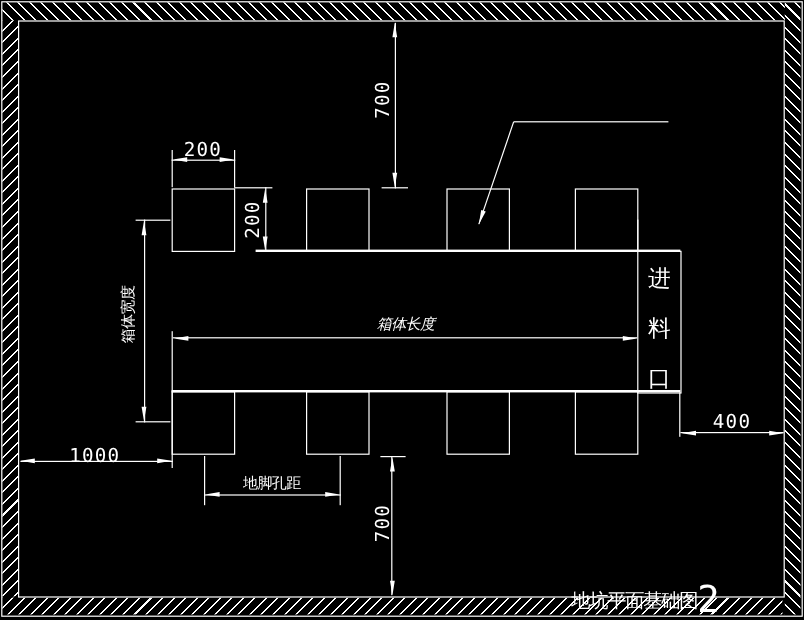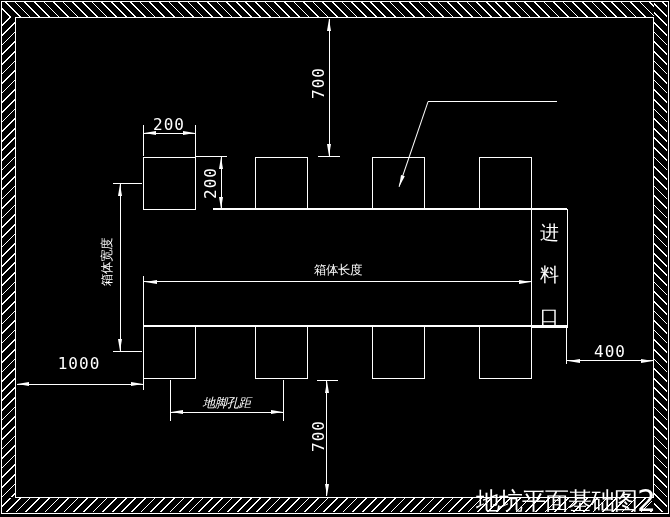--- a/index.html
+++ b/index.html
@@ -71,29 +71,29 @@
   .a600-l{left:568px;top:358.5px;} .a600-r{left:640.5px;top:358.5px;}
   .aleader{left:396.5px;top:174.5px;transform-origin:50% 100%;transform:rotate(19deg);}
   
   .dim-num{font-family:"DejaVu Sans Mono",monospace;font-size:16px;letter-spacing:1px;
     text-align:center;white-space:nowrap;}
   .dim-cn{font-size:12.5px;text-align:center;white-space:nowrap;letter-spacing:-0.5px;}
   .vtext{display:flex;align-items:center;justify-content:center;transform:rotate(-90deg);}
   .d200h-text{left:141px;top:115px;width:56px;}
   .d200v-text{left:186px;top:159px;width:48px;height:48px;}
   .d700t-text{left:294px;top:59px;width:48px;height:48px;}
-  .d1000-text{left:49px;top:354px;width:60px;}
-  .dbl-text{left:296px;top:262px;width:84px;}
+  .d1000-text{left:49px;top:370px;width:60px;}
+  .dbl-text{left:296px;top:262px;width:84px;font-style:italic;}
   .dbw-text{left:75px;top:230px;width:64px;height:64px;}
-  .danch-text{left:184px;top:395px;width:85px;font-style:italic;}
+  .danch-text{left:184px;top:395px;width:85px;}
   .d700b-text{left:294px;top:412px;width:48px;height:48px;}
   .d600-text{left:580px;top:342px;width:60px;}
   .leader-label{left:430px;top:55px;width:76px;font-size:21px;text-align:center;white-space:nowrap;}
   .title{left:476px;top:452px;display:flex;align-items:flex-end;white-space:nowrap;}
-  .title-cn{font-size:24px;letter-spacing:-1px;line-height:26px;margin-top:36px;}
+  .title-cn{font-size:16px;letter-spacing:-1px;line-height:26px;margin-top:36px;}
   .title-num{font-family:"DejaVu Sans Mono",monospace;font-size:31px;line-height:27px;font-weight:200;}
 </style>
 </head>
 <body>
 
 <div id="stage">
 
   <div class="abs outer-rect"></div>
   <div class="abs hatch-top"></div>
   <div class="abs hatch-left"></div>

